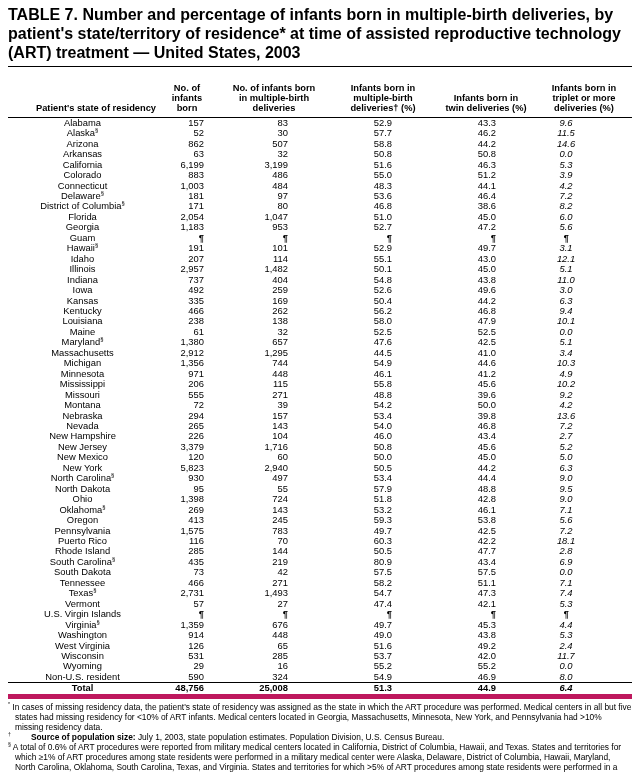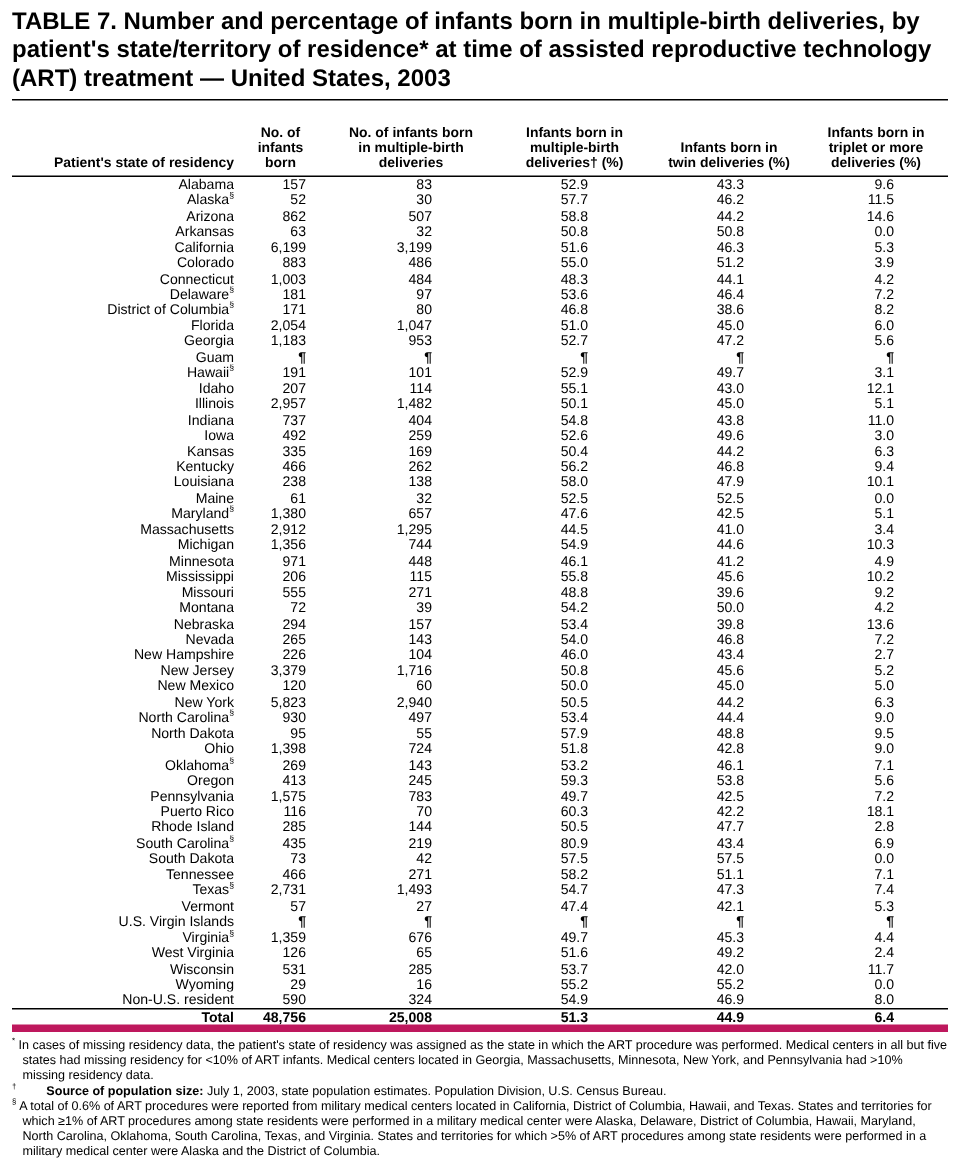--- a/index.html
+++ b/index.html
@@ -8,26 +8,26 @@
   .page{padding:6px 8px 4px 8px;}
   .title{font-weight:bold;font-size:16px;line-height:1.18;margin-bottom:3px;}
   table{border-collapse:collapse;table-layout:fixed;width:624px;}
   thead th{border-top:1px solid #000;border-bottom:1px solid #000;
            font-weight:bold;font-size:9.3px;line-height:1.12;
            vertical-align:bottom;text-align:center;white-space:pre-line;
            padding:16px 0 3px 0;}
   thead th:first-child{text-align:right;padding-left:1px;margin-top:44px;}
   tbody td{font-size:9.4px;line-height:10.45px;padding:0;white-space:nowrap;
            overflow:hidden;}
-  tbody td:nth-child(1){text-align:right;padding-left:1px;}
+  tbody td:nth-child(1){text-align:center;padding-left:1px;}
   tbody td:nth-child(2){text-align:right;padding-right:14px;}
   tbody td:nth-child(3){text-align:right;padding-right:42px;}
   tbody td:nth-child(4){text-align:right;padding-right:44px;}
   tbody td:nth-child(5){text-align:right;padding-right:40px;}
-  tbody td:nth-child(6){text-align:right;padding-right:36px;}
+  tbody td:nth-child(6){text-align:center;padding-right:36px;font-style:italic;}
   .total-row td{font-weight:bold;border-top:1px solid #000;border-bottom:5px solid #be185d;}
   sup{font-size:0.62em;line-height:0;vertical-align:super;}
   .pilcrow{font-weight:bold;}
   .footnotes{margin-top:3px;}
   .footnote{font-size:8.4px;line-height:1.2;padding-left:7px;text-indent:-7px;}
   .footnote b{font-weight:bold;padding-left:20px;}
 </style>
 </head>
 <body>
 
@@ -448,20 +448,28 @@
         </tr>
         <tr>
           <td>Virginia<sup>§</sup></td>
           <td>1,359</td>
           <td>676</td>
           <td>49.7</td>
           <td>45.3</td>
           <td>4.4</td>
         </tr>
         <tr>
+          <td>Washington</td>
+          <td>914</td>
+          <td>448</td>
+          <td>49.0</td>
+          <td>43.8</td>
+          <td>5.3</td>
+        </tr>
+        <tr>
           <td>West Virginia</td>
           <td>126</td>
           <td>65</td>
           <td>51.6</td>
           <td>49.2</td>
           <td>2.4</td>
         </tr>
         <tr>
           <td>Wisconsin</td>
           <td>531</td>

